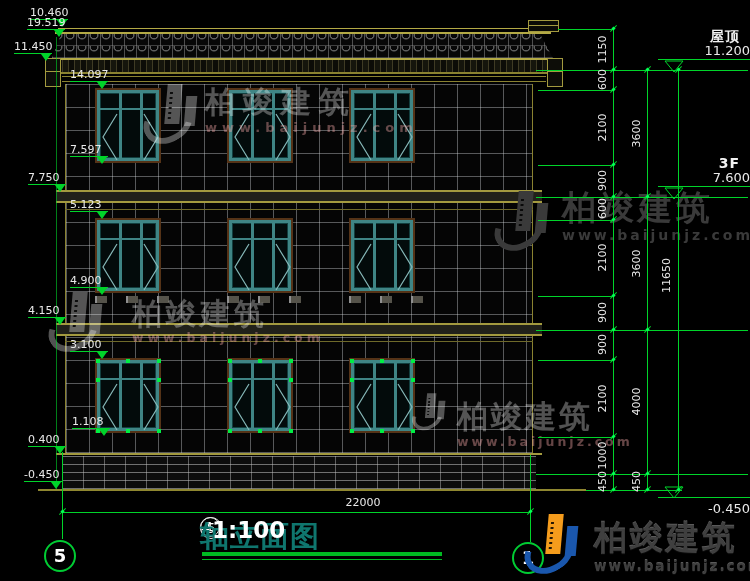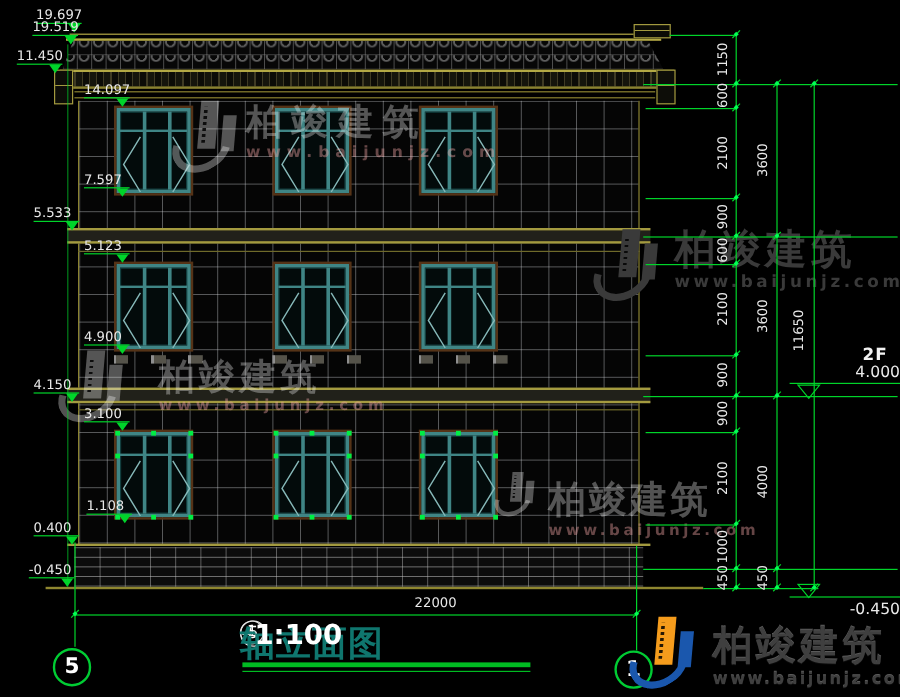--- a/index.html
+++ b/index.html
@@ -200,21 +200,21 @@
     <div class="w-transom"></div>
     <div class="w-mull" style="left:19px"></div>
     <div class="w-mull" style="left:40px"></div>
     <svg class="w-cas" width="62" height="50">
         <path d="M17,2 L3,25 L17,48 M44,2 L58,25 L44,48" fill="none" stroke="#86b8b8" stroke-width="1.2"></path>
       </svg>
     <div class="w-grips"></div>
   </div>
 
   <div class="lm" style="left:30px;top:6px">
-      <div class="lm-t">19.697</div>
+      <div class="lm-t">10.460</div>
       <div class="lm-l"></div>
       <div class="lm-tri"></div>
     </div>
   <div class="lm" style="left:27px;top:16px">
       <div class="lm-t">19.519</div>
       <div class="lm-l"></div>
       <div class="lm-tri"></div>
     </div>
   <div class="lm" style="left:14px;top:40px">
       <div class="lm-t">11.450</div>
@@ -225,35 +225,35 @@
       <div class="lm-t">14.097</div>
       <div class="lm-l"></div>
       <div class="lm-tri"></div>
     </div>
   <div class="lm" style="left:70px;top:143px">
       <div class="lm-t">7.597</div>
       <div class="lm-l"></div>
       <div class="lm-tri"></div>
     </div>
   <div class="lm" style="left:28px;top:171px">
-      <div class="lm-t">5.533</div>
+      <div class="lm-t">7.750</div>
       <div class="lm-l"></div>
       <div class="lm-tri"></div>
     </div>
   <div class="lm" style="left:70px;top:198px">
       <div class="lm-t">5.123</div>
       <div class="lm-l"></div>
       <div class="lm-tri"></div>
     </div>
   <div class="lm" style="left:70px;top:274px">
       <div class="lm-t">4.900</div>
       <div class="lm-l"></div>
       <div class="lm-tri"></div>
     </div>
-  <div class="lm" style="left:28px;top:314px">
+  <div class="lm" style="left:28px;top:304px">
       <div class="lm-t">4.150</div>
       <div class="lm-l"></div>
       <div class="lm-tri"></div>
     </div>
   <div class="lm" style="left:70px;top:338px">
       <div class="lm-t">3.100</div>
       <div class="lm-l"></div>
       <div class="lm-tri"></div>
     </div>
   <div class="lm" style="left:72px;top:415px">
@@ -324,23 +324,31 @@
   <div class="vl" style="left:578px;top:449px">1000</div>
   <div class="vl" style="left:578px;top:475px">450</div>
 
   <div class="vl" style="left:612px;top:127px">3600</div>
   <div class="vl" style="left:612px;top:257px">3600</div>
   <div class="vl" style="left:612px;top:395px">4000</div>
   <div class="vl" style="left:612px;top:475px">450</div>
 
   <div class="vl" style="left:642px;top:269px">11650</div>
 
-  <div class="rl" style="left:658px;top:288px">
-    <div class="rl-label">2F</div>
-    <div class="rl-value">4.000</div>
+  <div class="rl" style="left:658px;top:28px">
+    <div class="rl-label">屋顶</div>
+    <div class="rl-value">11.200</div>
+    <div class="rl-line"></div>
+    <svg class="rl-tri" width="20" height="13">
+        <polygon points="1,1 19,1 10,12" fill="none" stroke="#00d42a"></polygon>
+      </svg>
+  </div>
+  <div class="rl" style="left:658px;top:155px">
+    <div class="rl-label">3F</div>
+    <div class="rl-value">7.600</div>
     <div class="rl-line"></div>
     <svg class="rl-tri" width="20" height="13">
         <polygon points="1,1 19,1 10,12" fill="none" stroke="#00d42a"></polygon>
       </svg>
   </div>
   <div class="rl" style="left:658px;top:485px;height:34px">
     <svg class="rl-tri" style="top:1px" width="20" height="13">
         <polygon points="1,1 19,1 10,12" fill="none" stroke="#00d42a"></polygon>
       </svg>
     <div class="rl-line" style="top:12px"></div>

